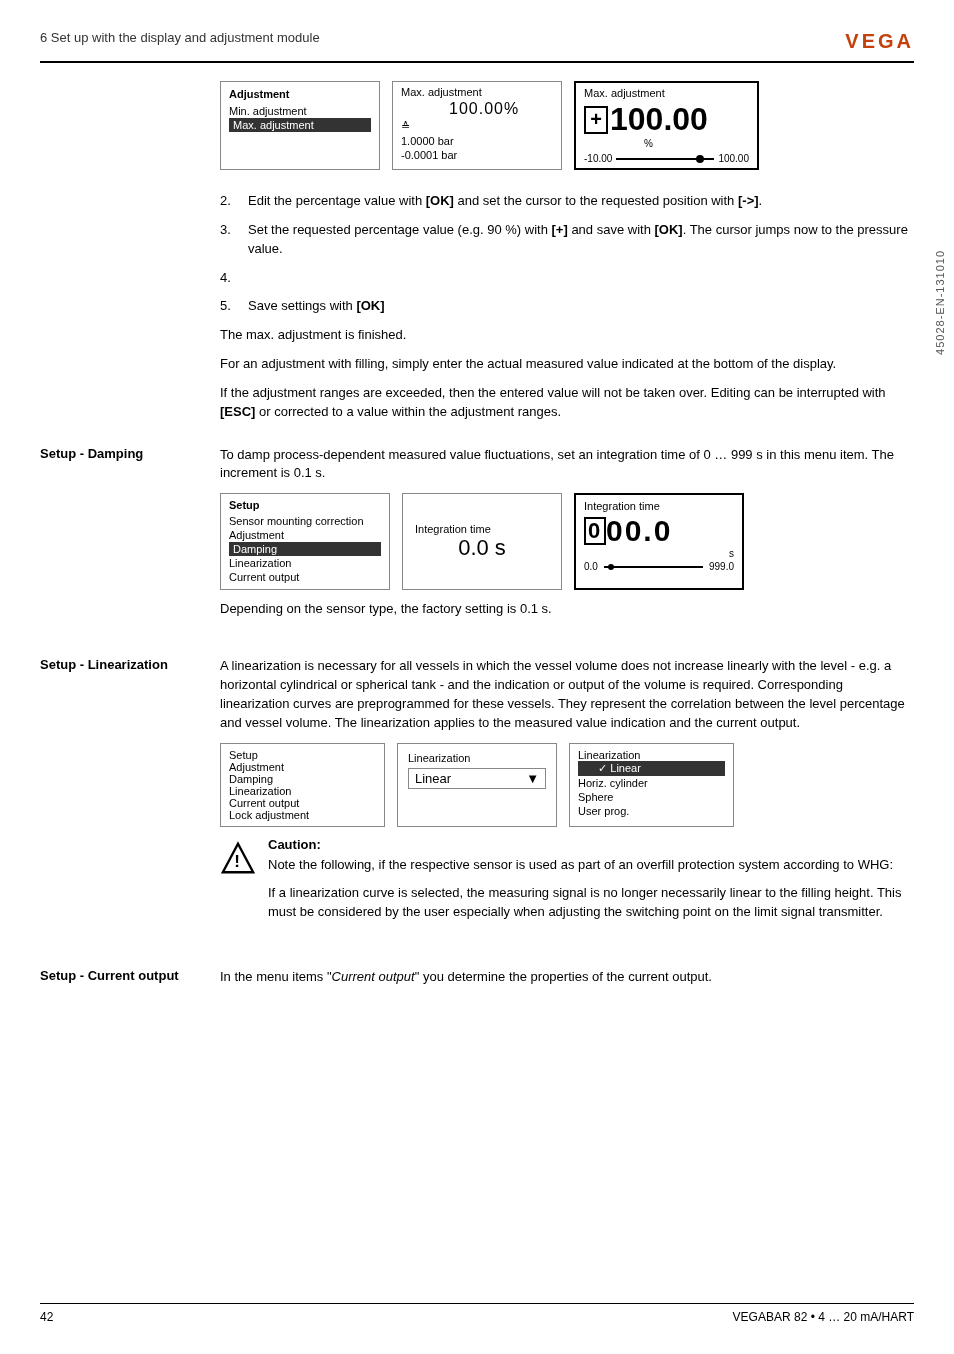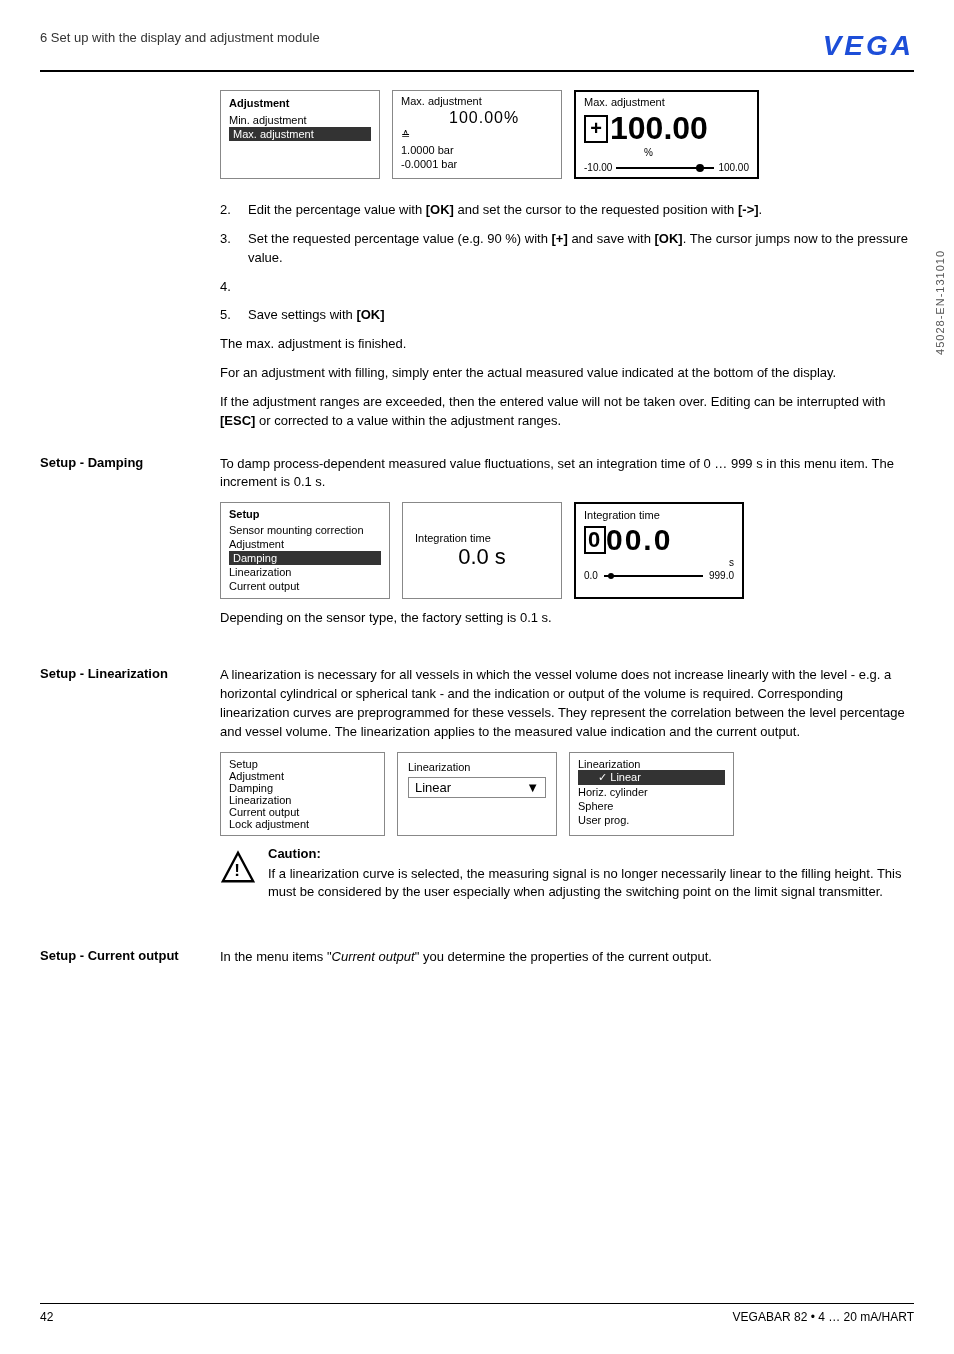--- a/index.html
+++ b/index.html
@@ -28,25 +28,24 @@
       border-bottom: 2px solid #000;
       padding-bottom: 8px;
       margin-bottom: 18px;
       gap: 44px;
     }
     .header-text {
       font-size: 13px;
       color: #333;
     }
     .vega-logo {
-      font-size: 28px;
+      font-size: 20px;
       font-weight: 900;
       letter-spacing: 3px;
-      color: #1d4ed8;
-      font-style: italic;
+      color: #c2410c;
     }
 
     
     .main-content {
       display: flex;
       flex-direction: column;
       gap: 14px;
     }
 
     
@@ -536,20 +535,21 @@
 
         <div class="caution-box">
           <div class="caution-icon">
             <svg width="38" height="38" viewBox="0 0 38 38">
               <polygon points="19,4 35,34 3,34" fill="none" stroke="#000" stroke-width="2.5"></polygon>
               <text x="18" y="29" font-size="18" text-anchor="middle" font-weight="bold" fill="#000">!</text>
             </svg>
           </div>
           <div class="caution-content">
             <div class="caution-title">Caution:</div>
+            <div class="para-block">Note the following, if the respective sensor is used as part of an overfill protection system according to WHG:</div>
             <div class="para-block">If a linearization curve is selected, the measuring signal is no longer necessarily linear to the filling height. This must be considered by the user especially when adjusting the switching point on the limit signal transmitter.</div>
           </div>
         </div>
 
       </div>
     </div>
 
     <div class="labeled-section">
       <div class="section-label">Setup - Current output</div>
       <div class="section-body">

